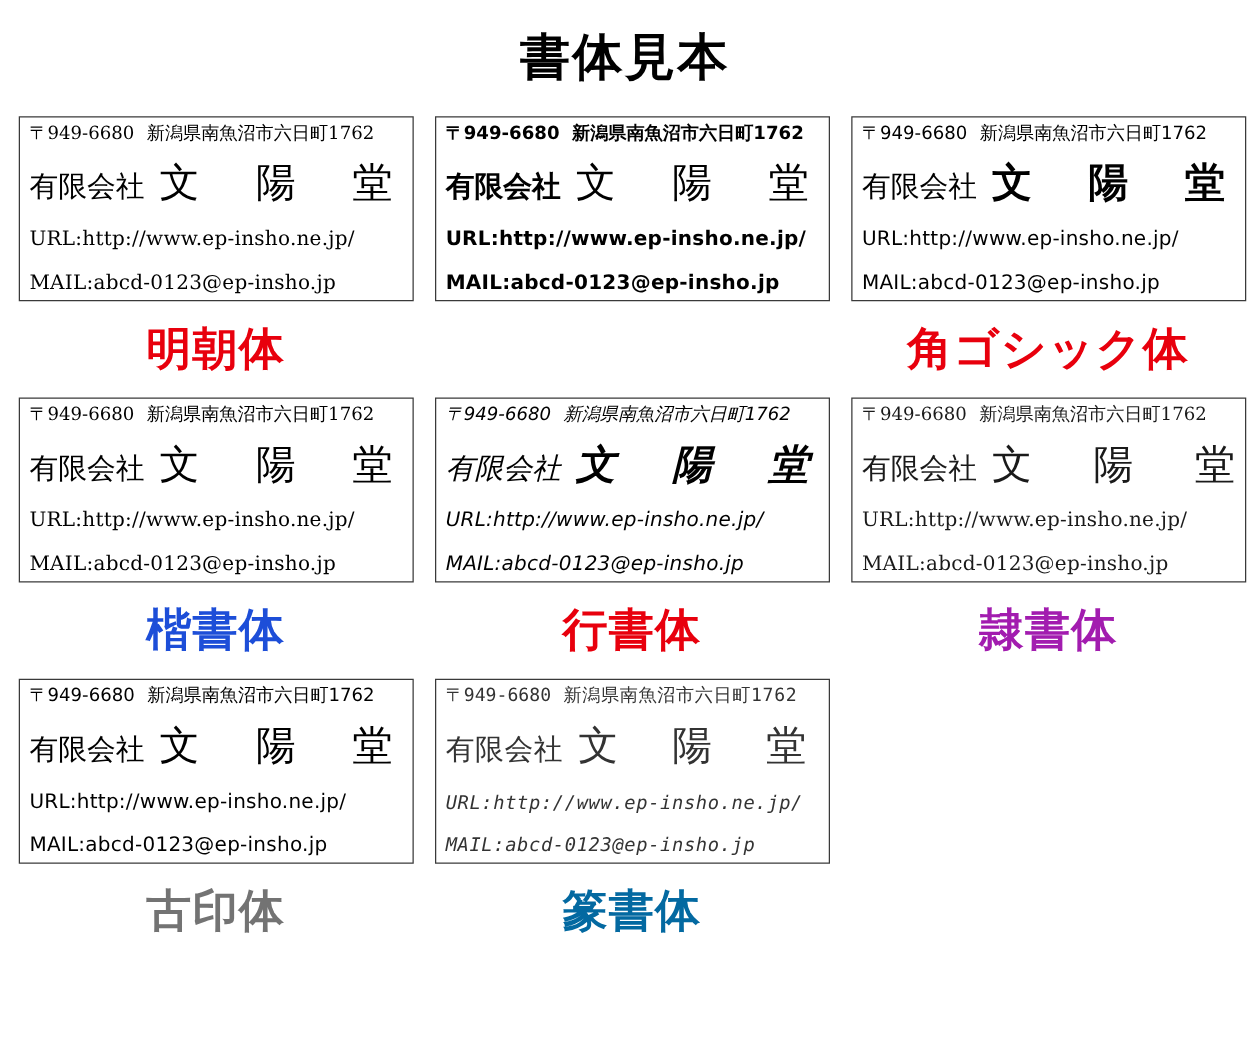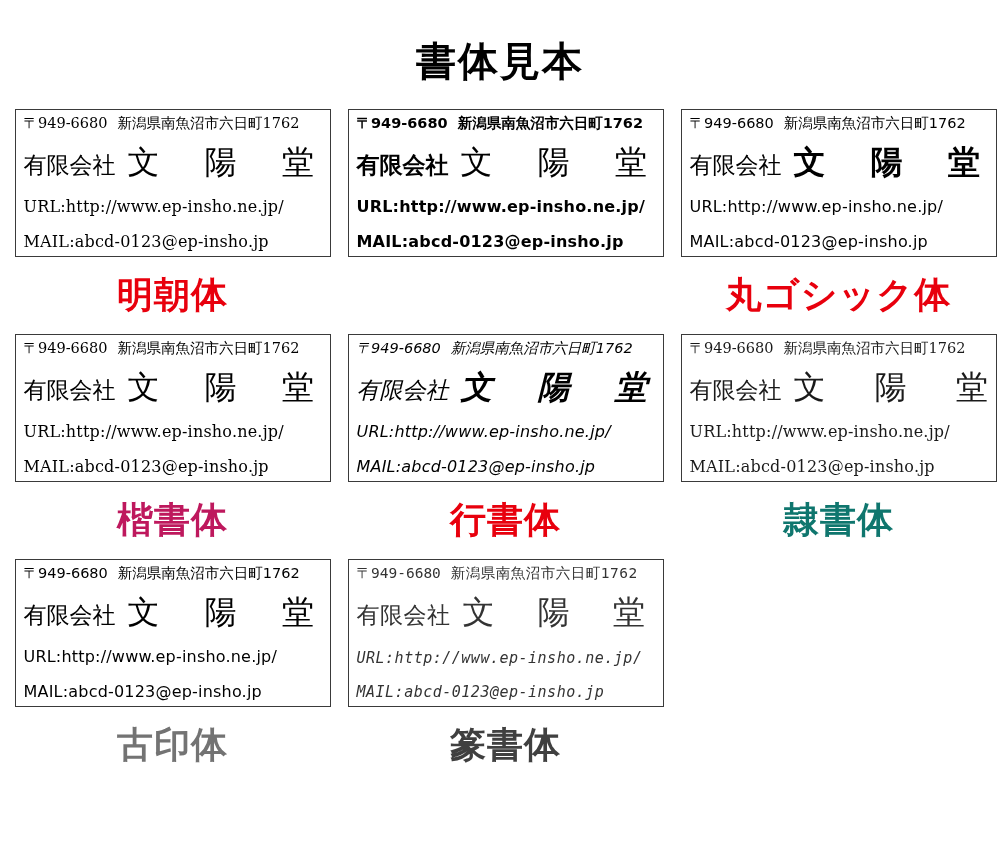--- a/index.html
+++ b/index.html
@@ -21,21 +21,21 @@
     box-sizing: border-box;
   }
   .page-title {
     text-align: center;
     font-family: "DejaVu Sans", "Liberation Sans", sans-serif;
     font-size: 40px;
     font-weight: bold;
     letter-spacing: 2px;
     color: #000;
     margin: 0;
-    padding-top: 34px;
+    padding-top: 18px;
     padding-bottom: 10px;
   }
   .grid {
     display: grid;
     grid-template-columns: 333px 333px 333px;
     grid-auto-rows: 225px;
     margin-top: 10px;
     padding-left: 6px;
   }
   .cell {
@@ -200,37 +200,37 @@
           <span class="zip">〒949-6680</span>
           <span class="addr">新潟県南魚沼市六日町1762</span>
         </div>
         <div class="line-company">
           <span class="kind">有限会社</span>
           <span class="name">文 陽 堂</span>
         </div>
         <div class="line-url">URL:http://www.ep-insho.ne.jp/</div>
         <div class="line-mail">MAIL:abcd-0123@ep-insho.jp</div>
       </div>
-      <div class="font-label" style="color: rgb(232, 0, 13);">丸ゴシック体</div>
+      <div class="font-label" style="color: rgb(232, 0, 13);">角ゴシック体</div>
     </div>
 
     <div class="cell">
       <div class="sample-card tf-kaisho">
         <div class="line-addr">
           <span class="zip">〒949-6680</span>
           <span class="addr">新潟県南魚沼市六日町1762</span>
         </div>
         <div class="line-company">
           <span class="kind">有限会社</span>
           <span class="name">文 陽 堂</span>
         </div>
         <div class="line-url">URL:http://www.ep-insho.ne.jp/</div>
         <div class="line-mail">MAIL:abcd-0123@ep-insho.jp</div>
       </div>
-      <div class="font-label" style="color: #be185d;">楷書体</div>
+      <div class="font-label" style="color: #1d4ed8;">楷書体</div>
     </div>
 
     <div class="cell">
       <div class="sample-card tf-gyosho">
         <div class="line-addr">
           <span class="zip">〒949-6680</span>
           <span class="addr">新潟県南魚沼市六日町1762</span>
         </div>
         <div class="line-company">
           <span class="kind">有限会社</span>
@@ -248,21 +248,21 @@
           <span class="zip">〒949-6680</span>
           <span class="addr">新潟県南魚沼市六日町1762</span>
         </div>
         <div class="line-company">
           <span class="kind">有限会社</span>
           <span class="name">文 陽 堂</span>
         </div>
         <div class="line-url">URL:http://www.ep-insho.ne.jp/</div>
         <div class="line-mail">MAIL:abcd-0123@ep-insho.jp</div>
       </div>
-      <div class="font-label" style="color: #0f766e;">隷書体</div>
+      <div class="font-label" style="color: #a21caf;">隷書体</div>
     </div>
 
     <div class="cell">
       <div class="sample-card tf-koin">
         <div class="line-addr">
           <span class="zip">〒949-6680</span>
           <span class="addr">新潟県南魚沼市六日町1762</span>
         </div>
         <div class="line-company">
           <span class="kind">有限会社</span>
@@ -280,19 +280,19 @@
           <span class="zip">〒949-6680</span>
           <span class="addr">新潟県南魚沼市六日町1762</span>
         </div>
         <div class="line-company">
           <span class="kind">有限会社</span>
           <span class="name">文 陽 堂</span>
         </div>
         <div class="line-url">URL:http://www.ep-insho.ne.jp/</div>
         <div class="line-mail">MAIL:abcd-0123@ep-insho.jp</div>
       </div>
-      <div class="font-label" style="color: #404040; font-family: Liberation Serif, serif;">篆書体</div>
+      <div class="font-label" style="color: #0369a1; font-family: Liberation Serif, serif;">篆書体</div>
     </div>
 
     <div class="cell empty"></div>
 
   </div>
 </div>
 
 </body></html>

